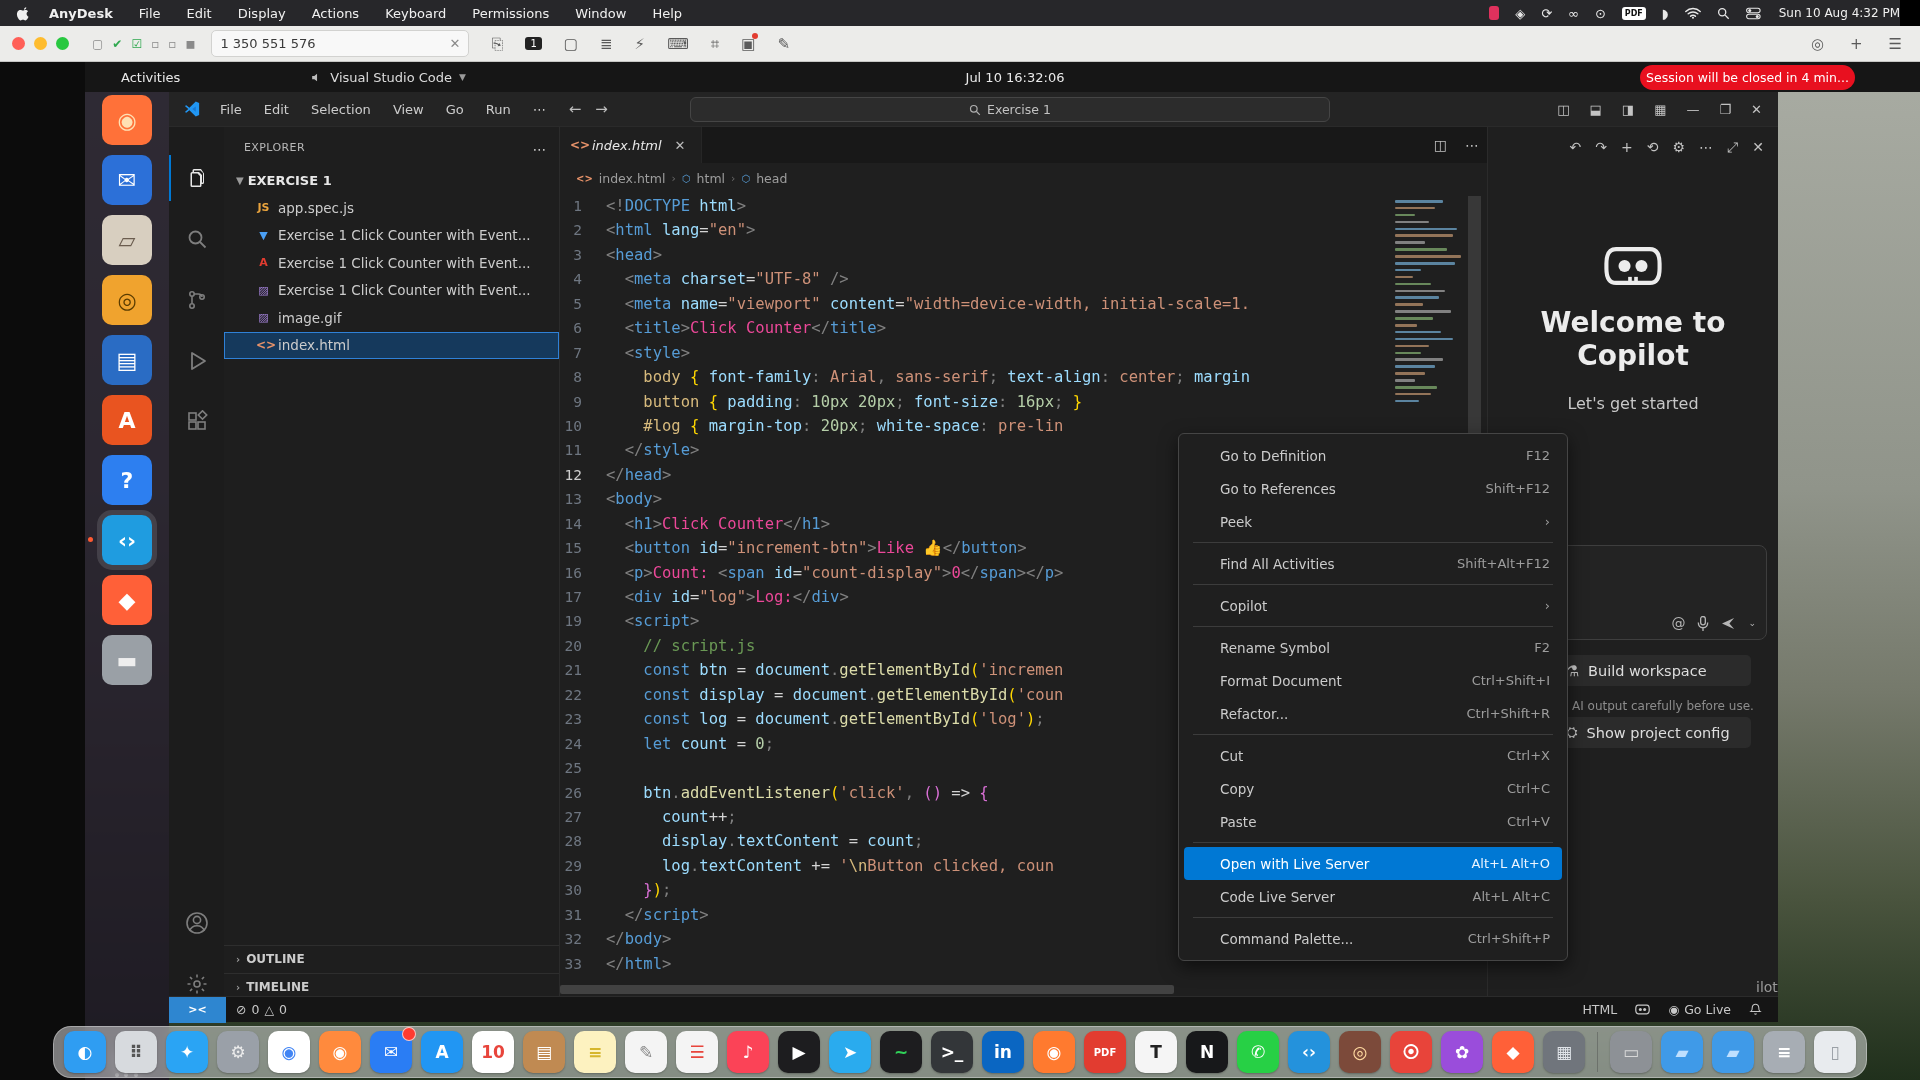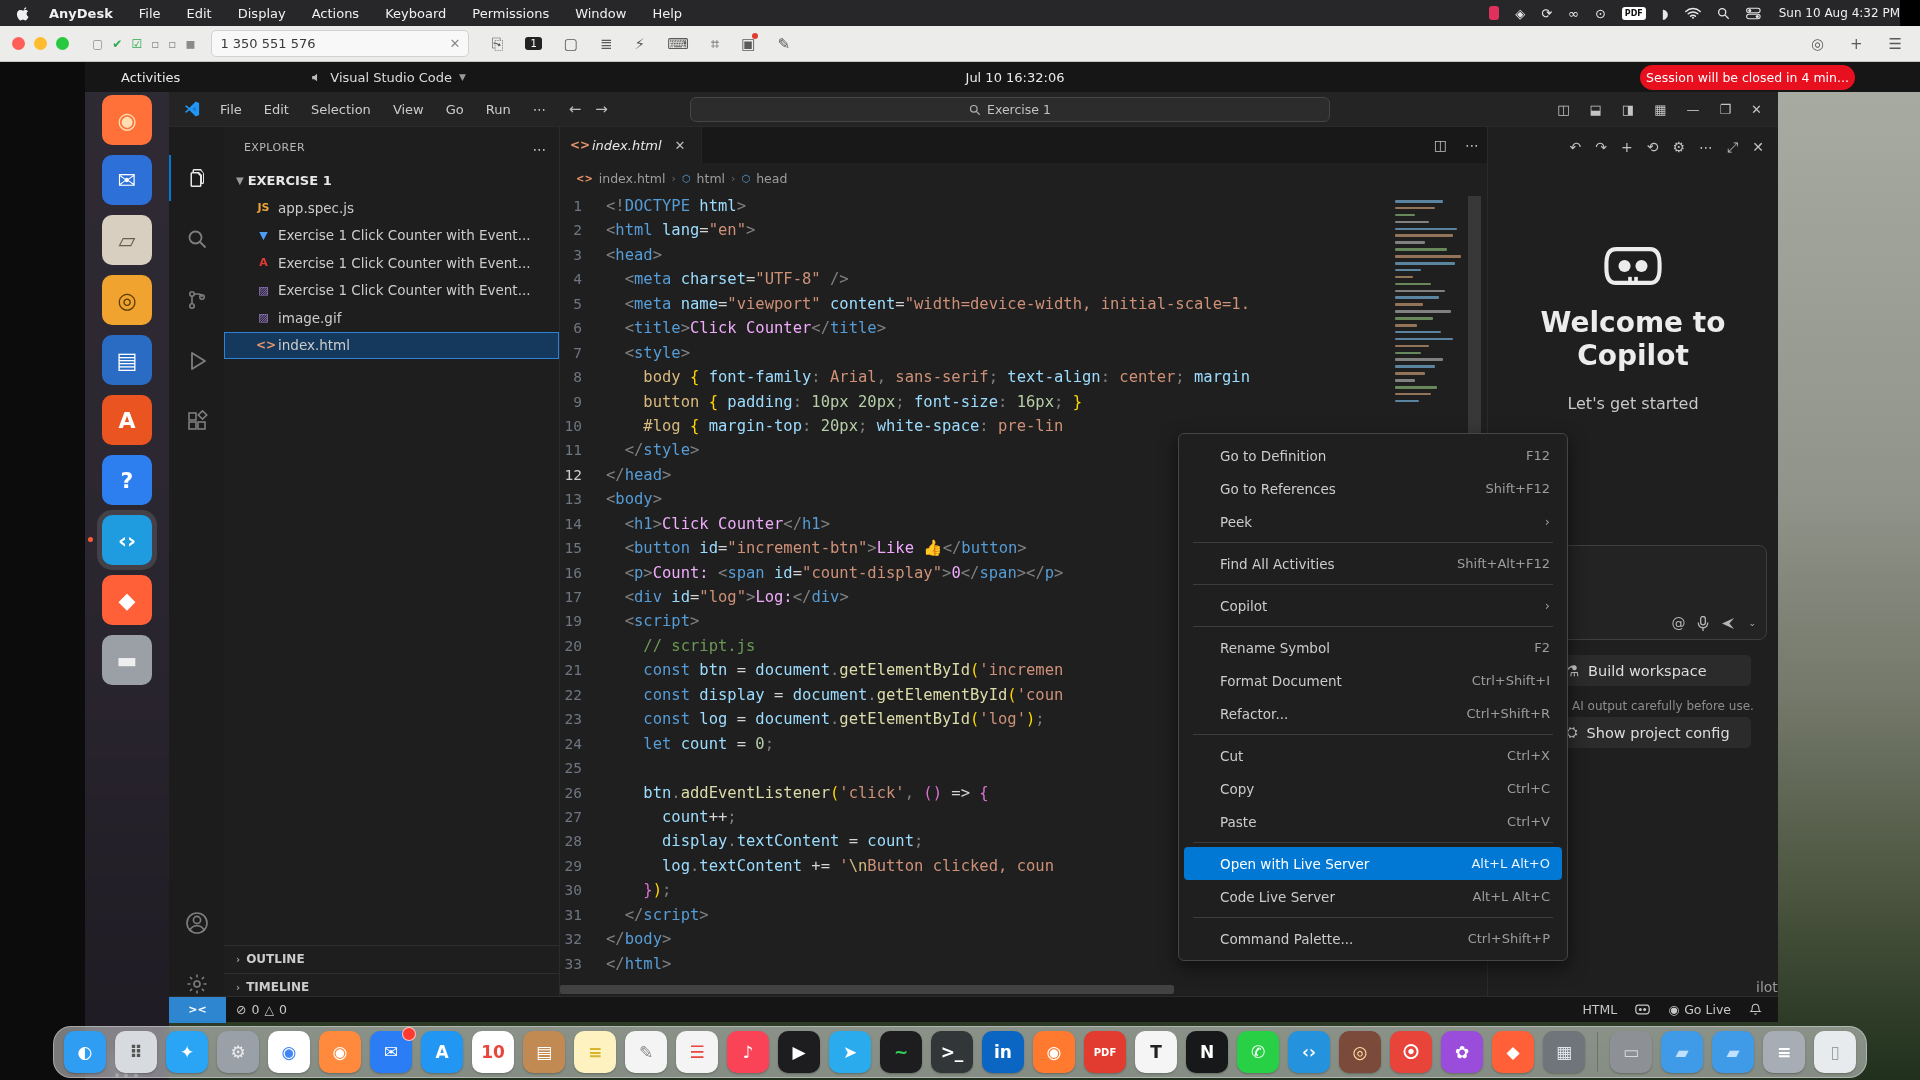--- a/index.html
+++ b/index.html
@@ -114,21 +114,21 @@
   #breadcrumb { position:absolute; left:391px; top:71px; width:927px; height:31px; background:#1f1f1f;
     display:flex; align-items:center; gap:6px; padding-left:16px; color:#9d9d9d; font-size:12.5px; }
   #breadcrumb .bsep { color:#6a6a6a; font-size:11px; }
   #breadcrumb .bic { font-size:10px; font-weight:bold; }
 
   #code { position:absolute; left:391px; top:102px; width:927px; height:800px; overflow:hidden;
     font-family:"DejaVu Sans Mono","Liberation Mono",monospace; font-size:15.5px; }
   .cl { display:flex; height:24.45px; line-height:24.45px; white-space:pre; }
   .cl .ln { flex:0 0 46px; text-align:right; padding-right:24px; color:#6e7681; font-size:14.5px; }
   .cl .ln.cur { color:#cccccc; }
-  .w{color:#f0abfc}.p{color:#808080}.t{color:#569cd6}.a{color:#9cdcfe}.s{color:#ce9178}
+  .w{color:#ec4899}.p{color:#808080}.t{color:#569cd6}.a{color:#9cdcfe}.s{color:#ce9178}
   .o{color:#d4d4d4}.k{color:#569cd6}.f{color:#dcdcaa}.n{color:#b5cea8}.c{color:#6a9955}
   .g{color:#d7ba7d}.y{color:#ffd700}.m{color:#da70d6}
   #hscroll { position:absolute; left:391px; top:893px; width:614px; height:9px; background:#424242; border-radius:2px; }
   #minimap { position:absolute; left:1226px; top:108px; width:73px; height:225px; }
   #minimap div { height:2.5px; margin-bottom:4.4px; border-radius:1px; }
   #vscrollbar { position:absolute; left:1299px; top:104px; width:13px; height:520px; background:#383838; }
 
   
   #copilot { position:absolute; left:1318px; top:35px; width:291px; height:869px; background:#1f1f1f;
     border-left:1px solid #2b2b2b; }

